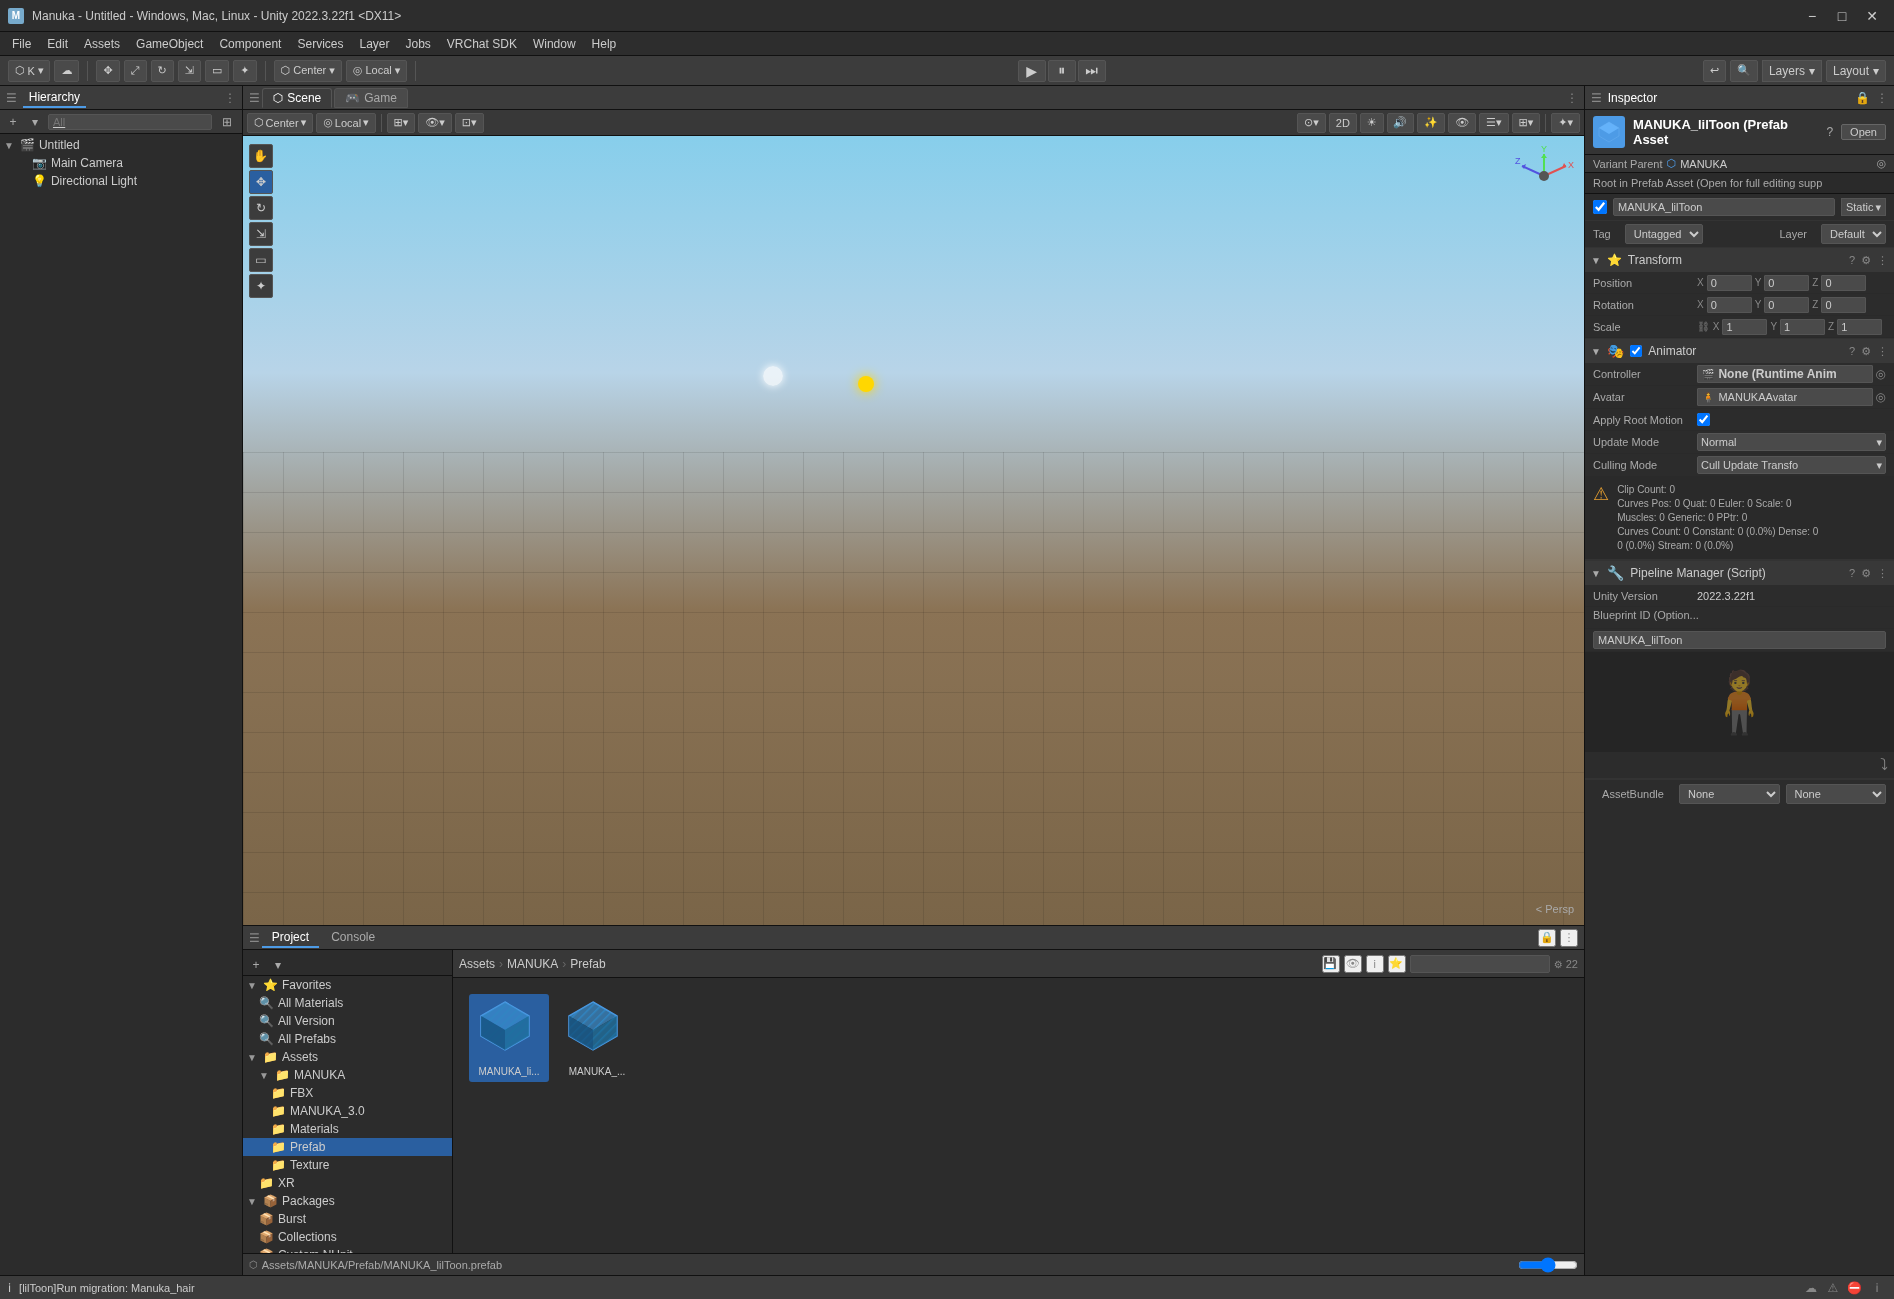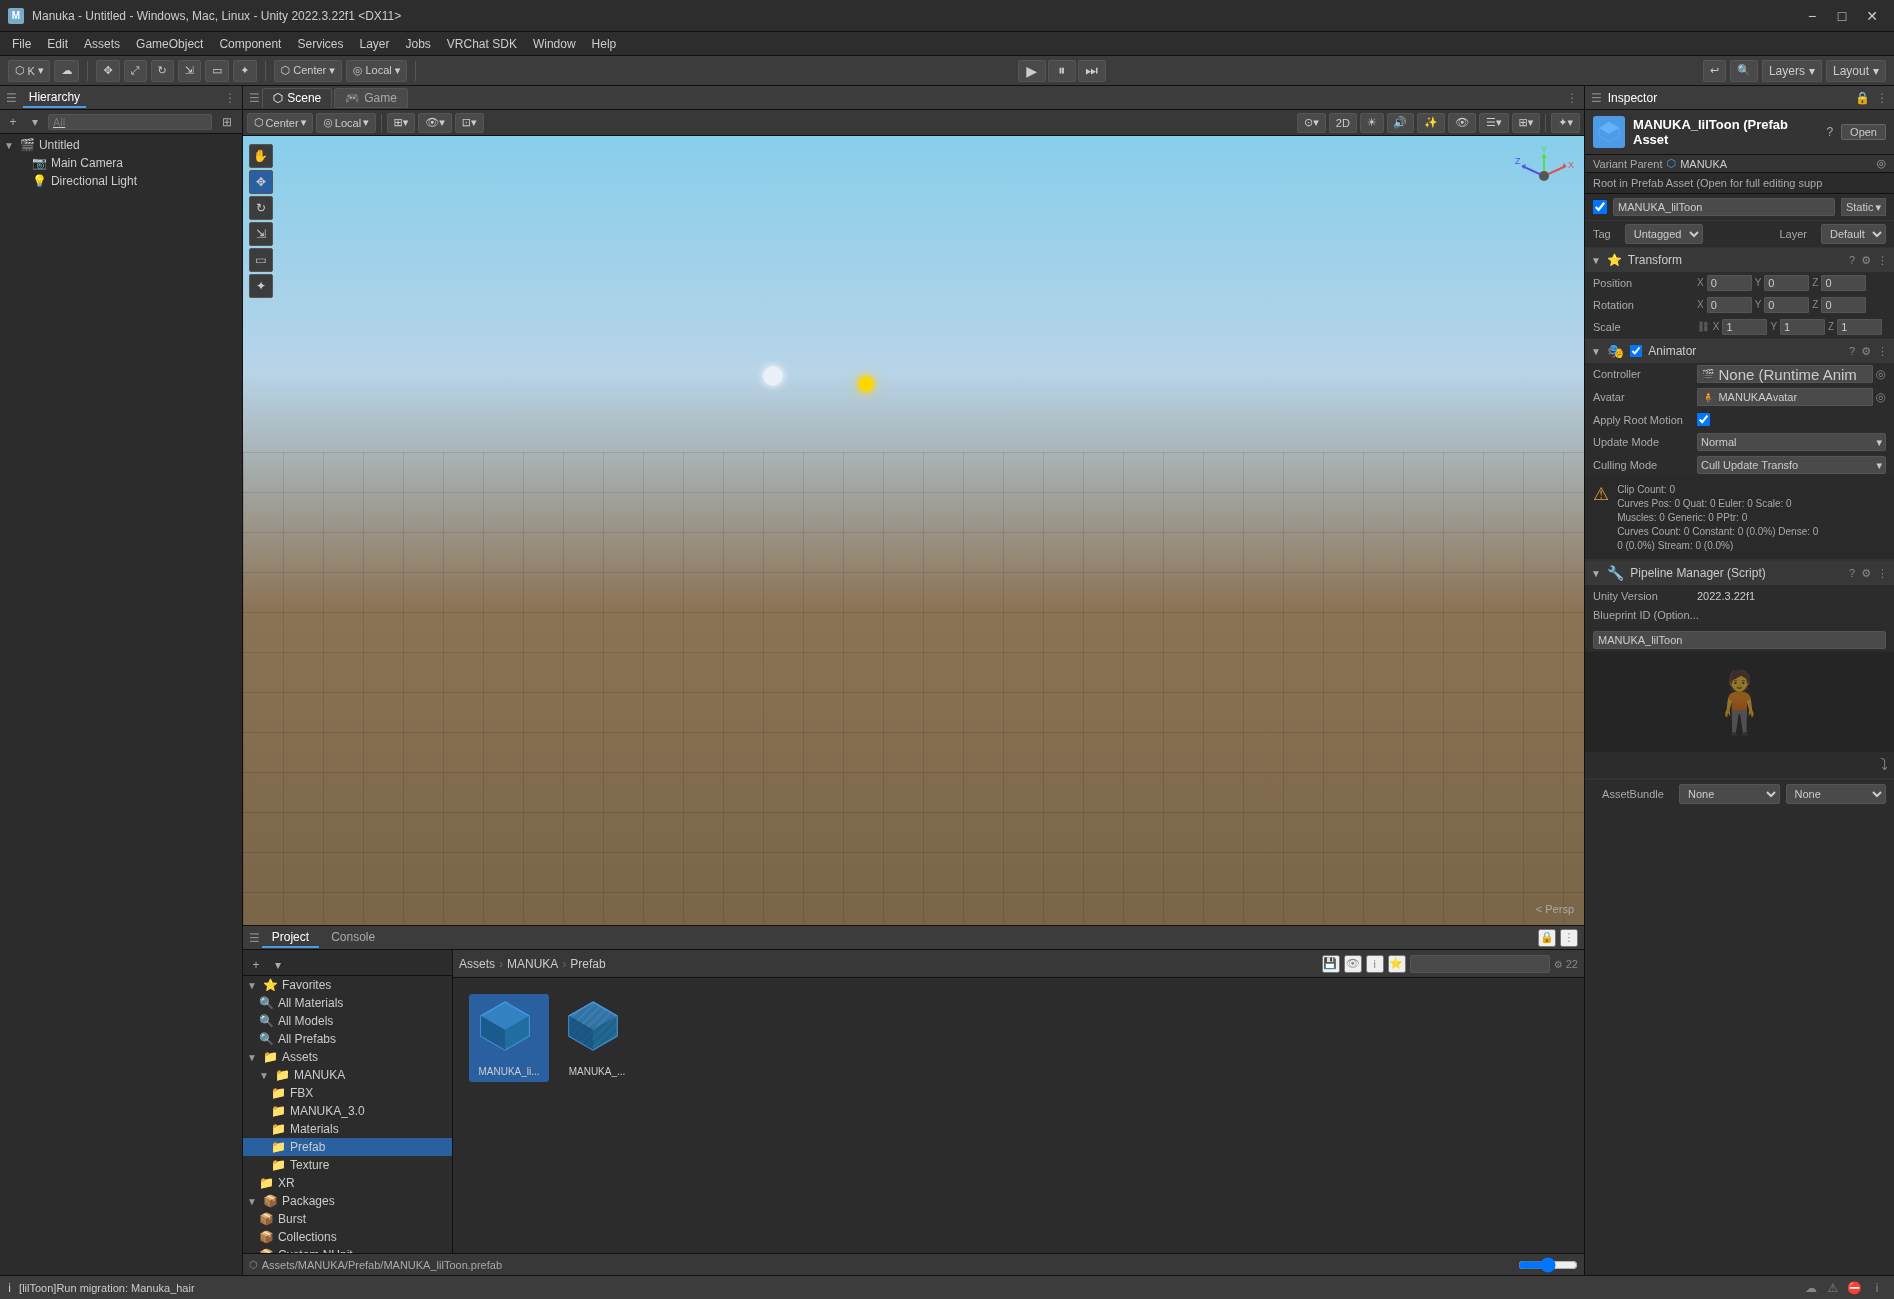--- a/index.html
+++ b/index.html
@@ -828,21 +828,21 @@
             <span class="tree-arrow">▼</span>
             <span class="tree-icon">⭐</span>
             <span class="tree-label">Favorites</span>
           </div>
           <div class="tree-item level-1">
             <span class="tree-icon">🔍</span>
             <span class="tree-label">All Materials</span>
           </div>
           <div class="tree-item level-1">
             <span class="tree-icon">🔍</span>
-            <span class="tree-label">All Models</span>
+            <span class="tree-label">All Version</span>
           </div>
           <div class="tree-item level-1">
             <span class="tree-icon">🔍</span>
             <span class="tree-label">All Prefabs</span>
           </div>
 
           <div class="tree-item">
             <span class="tree-arrow">▼</span>
             <span class="tree-icon">📁</span>
             <span class="tree-label">Assets</span>
@@ -1076,21 +1076,21 @@
           <span style="color:#888; font-size:11px; cursor:pointer;">?</span>
           <span style="color:#888; font-size:11px; cursor:pointer;">⚙</span>
           <span style="color:#888; font-size:11px; cursor:pointer;">⋮</span>
         </div>
 
         <div class="prop-row">
           <span class="prop-name">Controller</span>
           <div class="prop-values">
             <div class="prop-value-full" style="display:flex; align-items:center; gap:4px; background:#4a4a4a; border:1px solid #555; height:18px; padding:0 4px;">
               <span style="font-size:10px;">🎬</span>
-              <span style="font-size:15px; color:#ccc;">None (Runtime Anim</span>
+              <span style="font-size:12px; color:#ccc;font-weight:bold;">None (Runtime Anim</span>
             </div>
             <span style="cursor:pointer; color:#888;">◎</span>
           </div>
         </div>
 
         <div class="prop-row">
           <span class="prop-name">Avatar</span>
           <div class="prop-values">
             <div class="prop-value-full" style="display:flex; align-items:center; gap:4px; background:#4a4a4a; border:1px solid #555; height:18px; padding:0 4px;">
               <span style="font-size:10px; color:#ffd700;">🧍</span>

